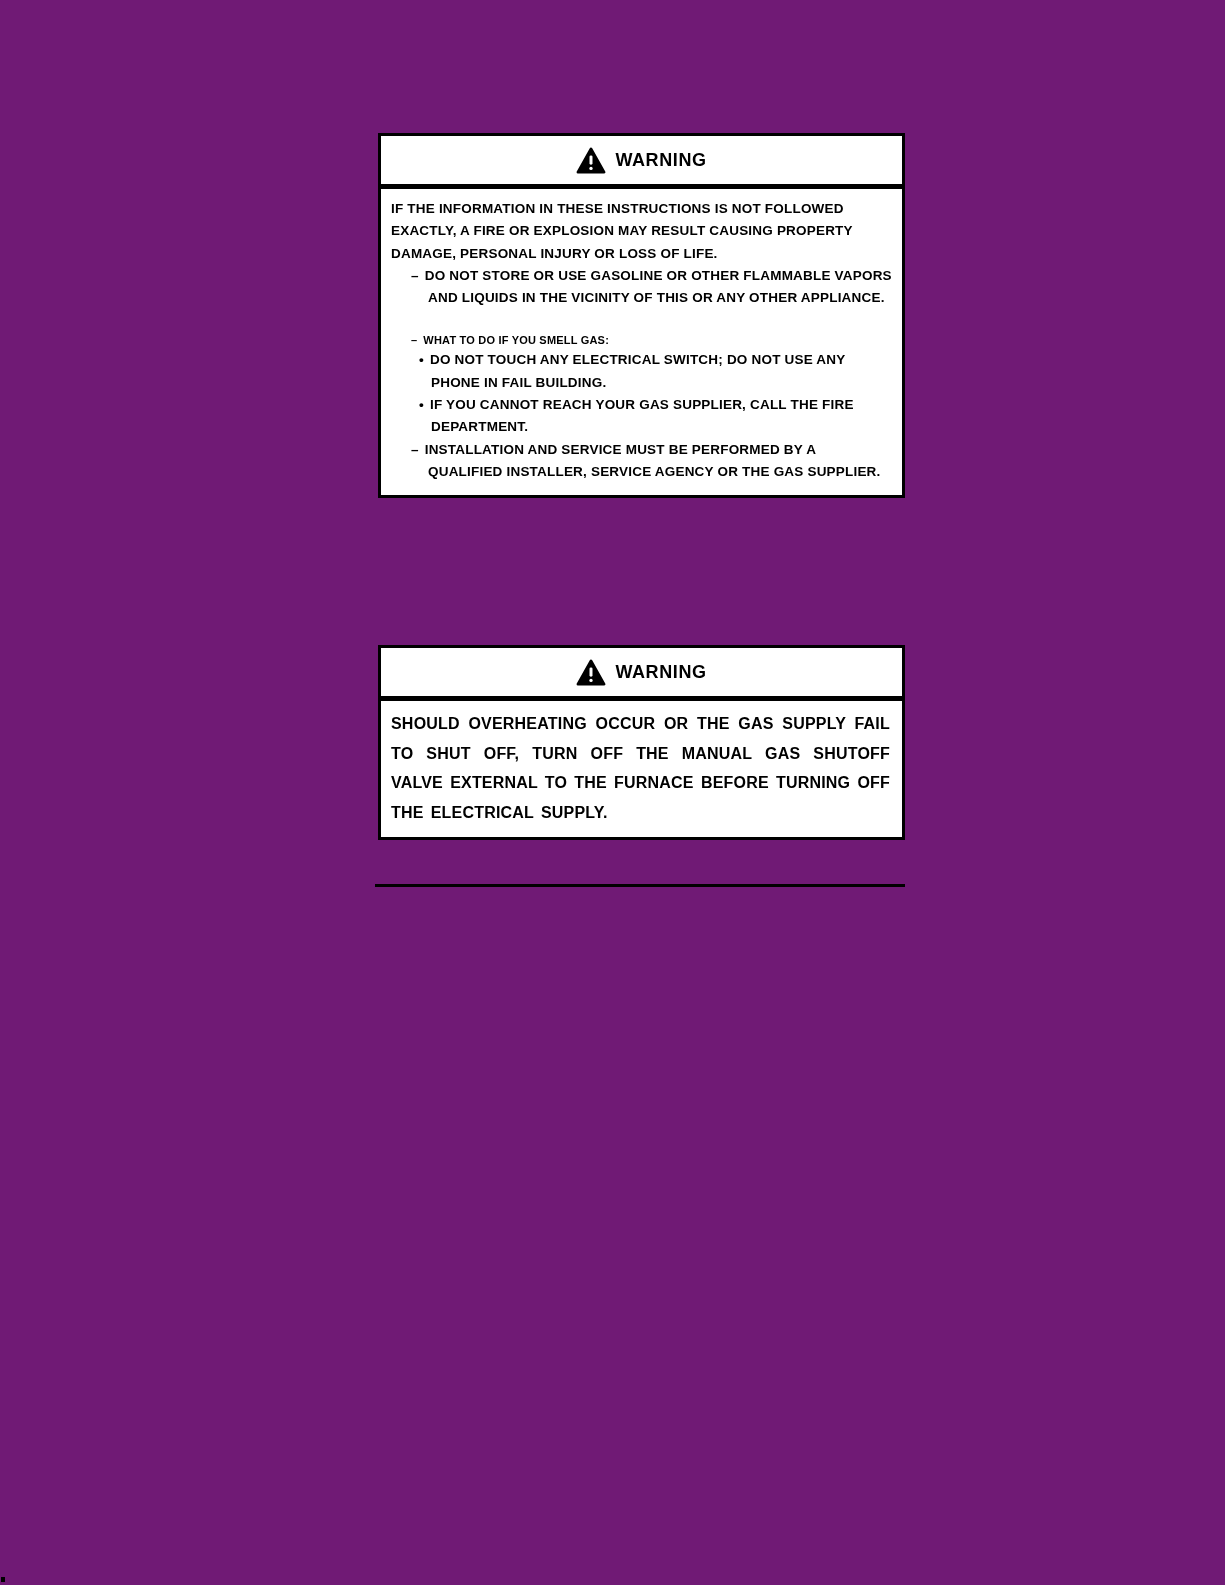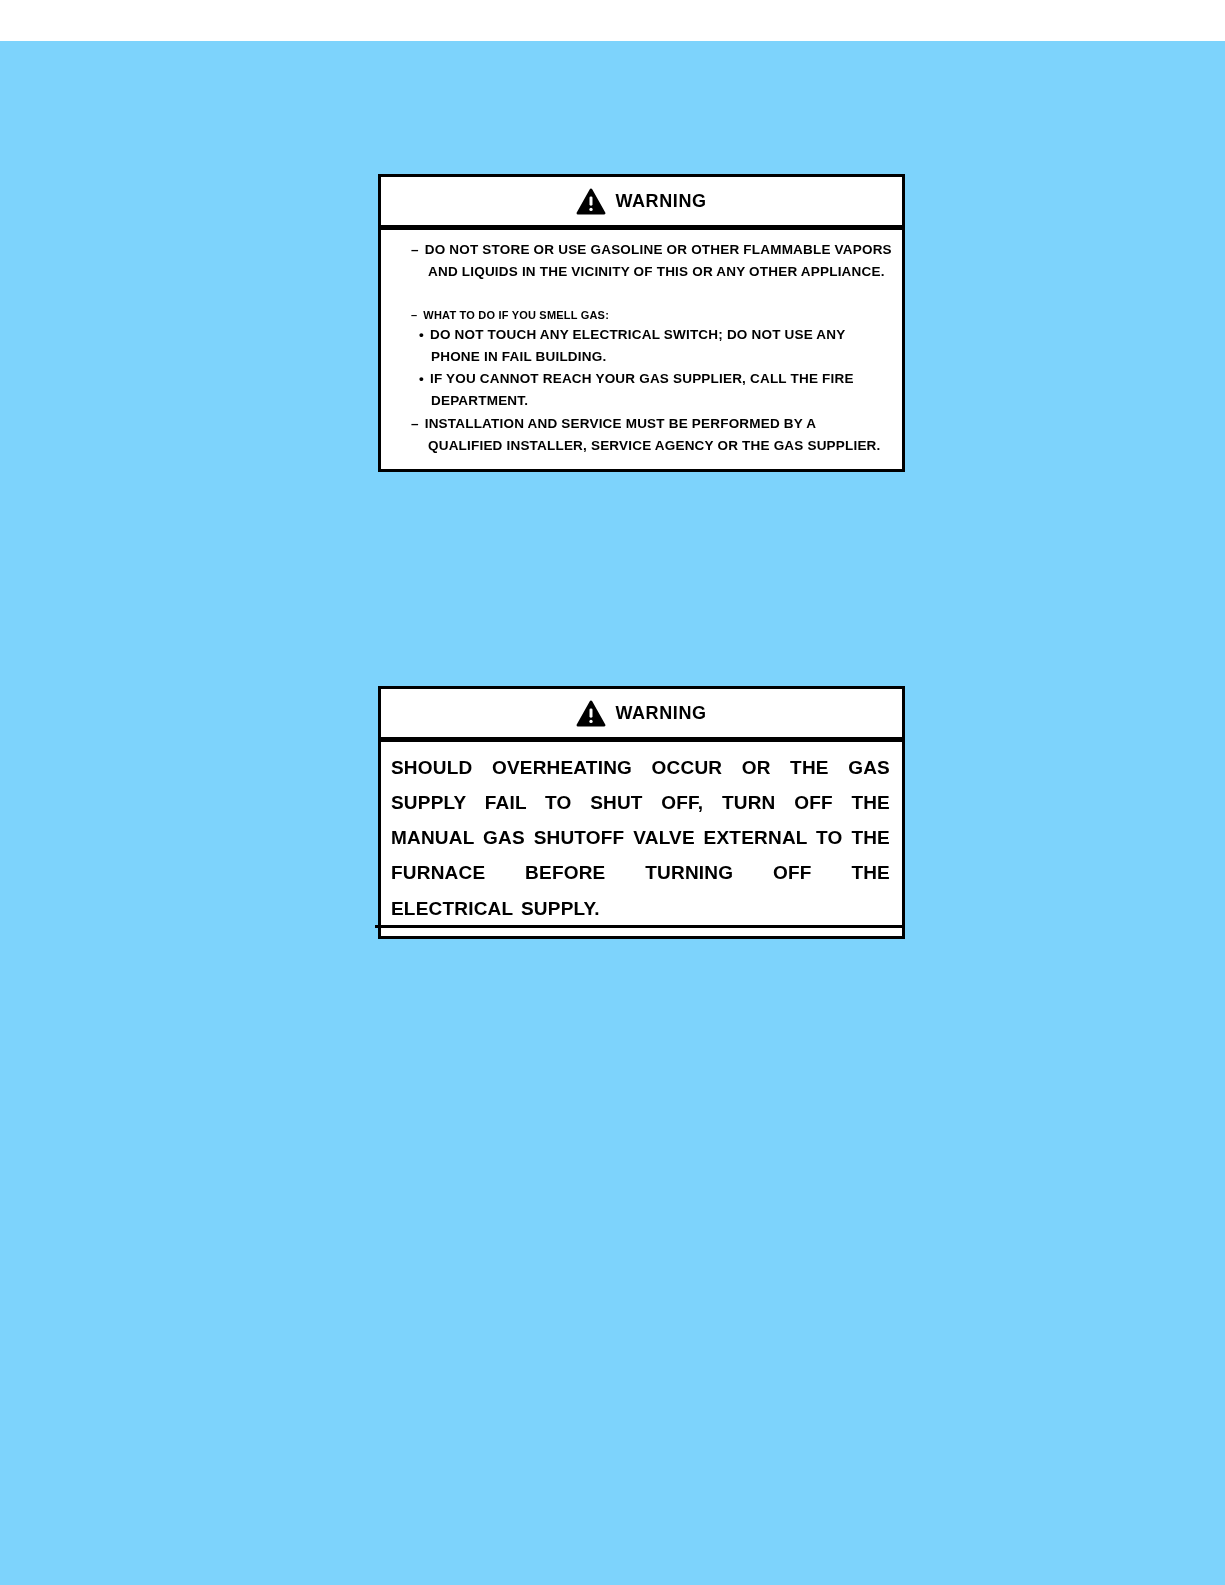--- a/index.html
+++ b/index.html
@@ -7,22 +7,21 @@
     width: 1225px;
     height: 1585px;
     background: #ffffff;
     position: relative;
     font-family: "Liberation Sans", sans-serif;
     color: #000000;
   }
   .page {
     position: absolute;
     inset: 0;
-    background: #7dd3fc;
-    margin-top: 41px;
+    background: #701a75;
   }
   .warning-box {
     position: absolute;
     left: 378px;
     width: 527px;
     border: 3px solid #000000;
     background: #ffffff;
     box-sizing: border-box;
   }
   #warning-box-1 { top: 133px; }
@@ -56,21 +55,21 @@
     padding-left: 40px;
     text-indent: -12px;
   }
   .marker { padding-right: 6px; }
   .heading-item {
     margin-top: 22px;
     font-size: 11px;
   }
   #warning-box-2 .warning-body {
     text-align: justify;
-    font-size: 19px;
+    font-size: 16px;
     line-height: 1.85;
     word-spacing: 2.5px;
     padding: 8px 12px 10px 10px;
   }
   .section-rule {
     position: absolute;
     left: 375px;
     top: 884px;
     width: 530px;
     height: 3px;
@@ -94,20 +93,21 @@
   <div class="warning-box" id="warning-box-1">
     <div class="warning-header">
       <svg class="warning-triangle" viewBox="0 0 32 29" width="30" height="27" aria-hidden="true">
         <path d="M16 2 L30 27 L2 27 Z" fill="#000000" stroke="#000000" stroke-width="3" stroke-linejoin="round"></path>
         <rect x="14.4" y="9" width="3.2" height="10" rx="1.5" fill="#ffffff"></rect>
         <circle cx="16" cy="23" r="1.8" fill="#ffffff"></circle>
       </svg>
       <span class="warning-label">WARNING</span>
     </div>
     <div class="warning-body">
+      <p class="intro">IF THE INFORMATION IN THESE INSTRUCTIONS IS NOT FOLLOWED EXACTLY, A FIRE OR EXPLOSION MAY RESULT CAUSING PROPERTY DAMAGE, PERSONAL INJURY OR LOSS OF LIFE.</p>
 
       <div class="item">
         <span class="marker">–</span><span>DO NOT STORE OR USE GASOLINE OR OTHER FLAMMABLE VAPORS AND LIQUIDS IN THE VICINITY OF THIS OR ANY OTHER APPLIANCE.</span>
       </div>
 
       <div class="item heading-item">
         <span class="marker">–</span><span>WHAT TO DO IF YOU SMELL GAS:</span>
       </div>
 
 

